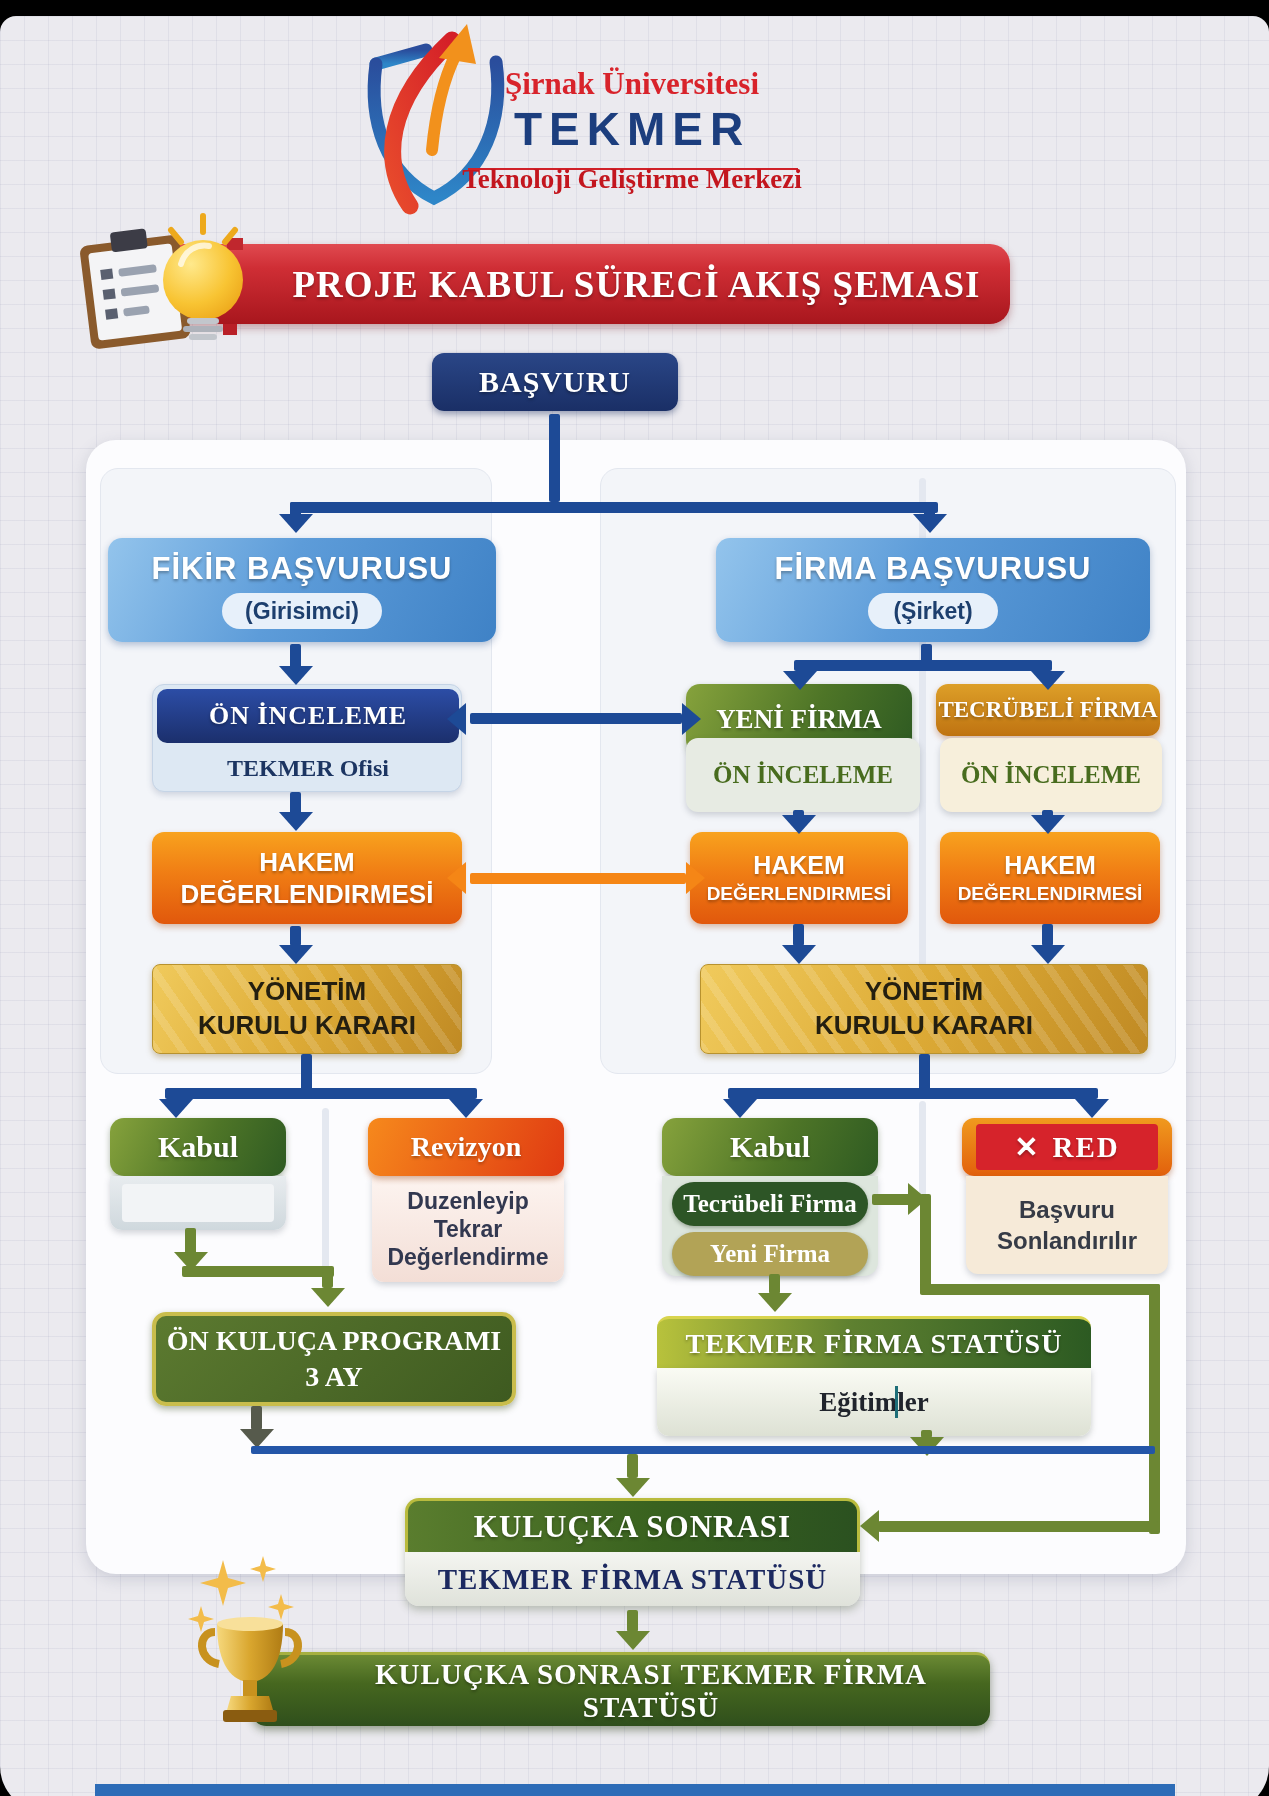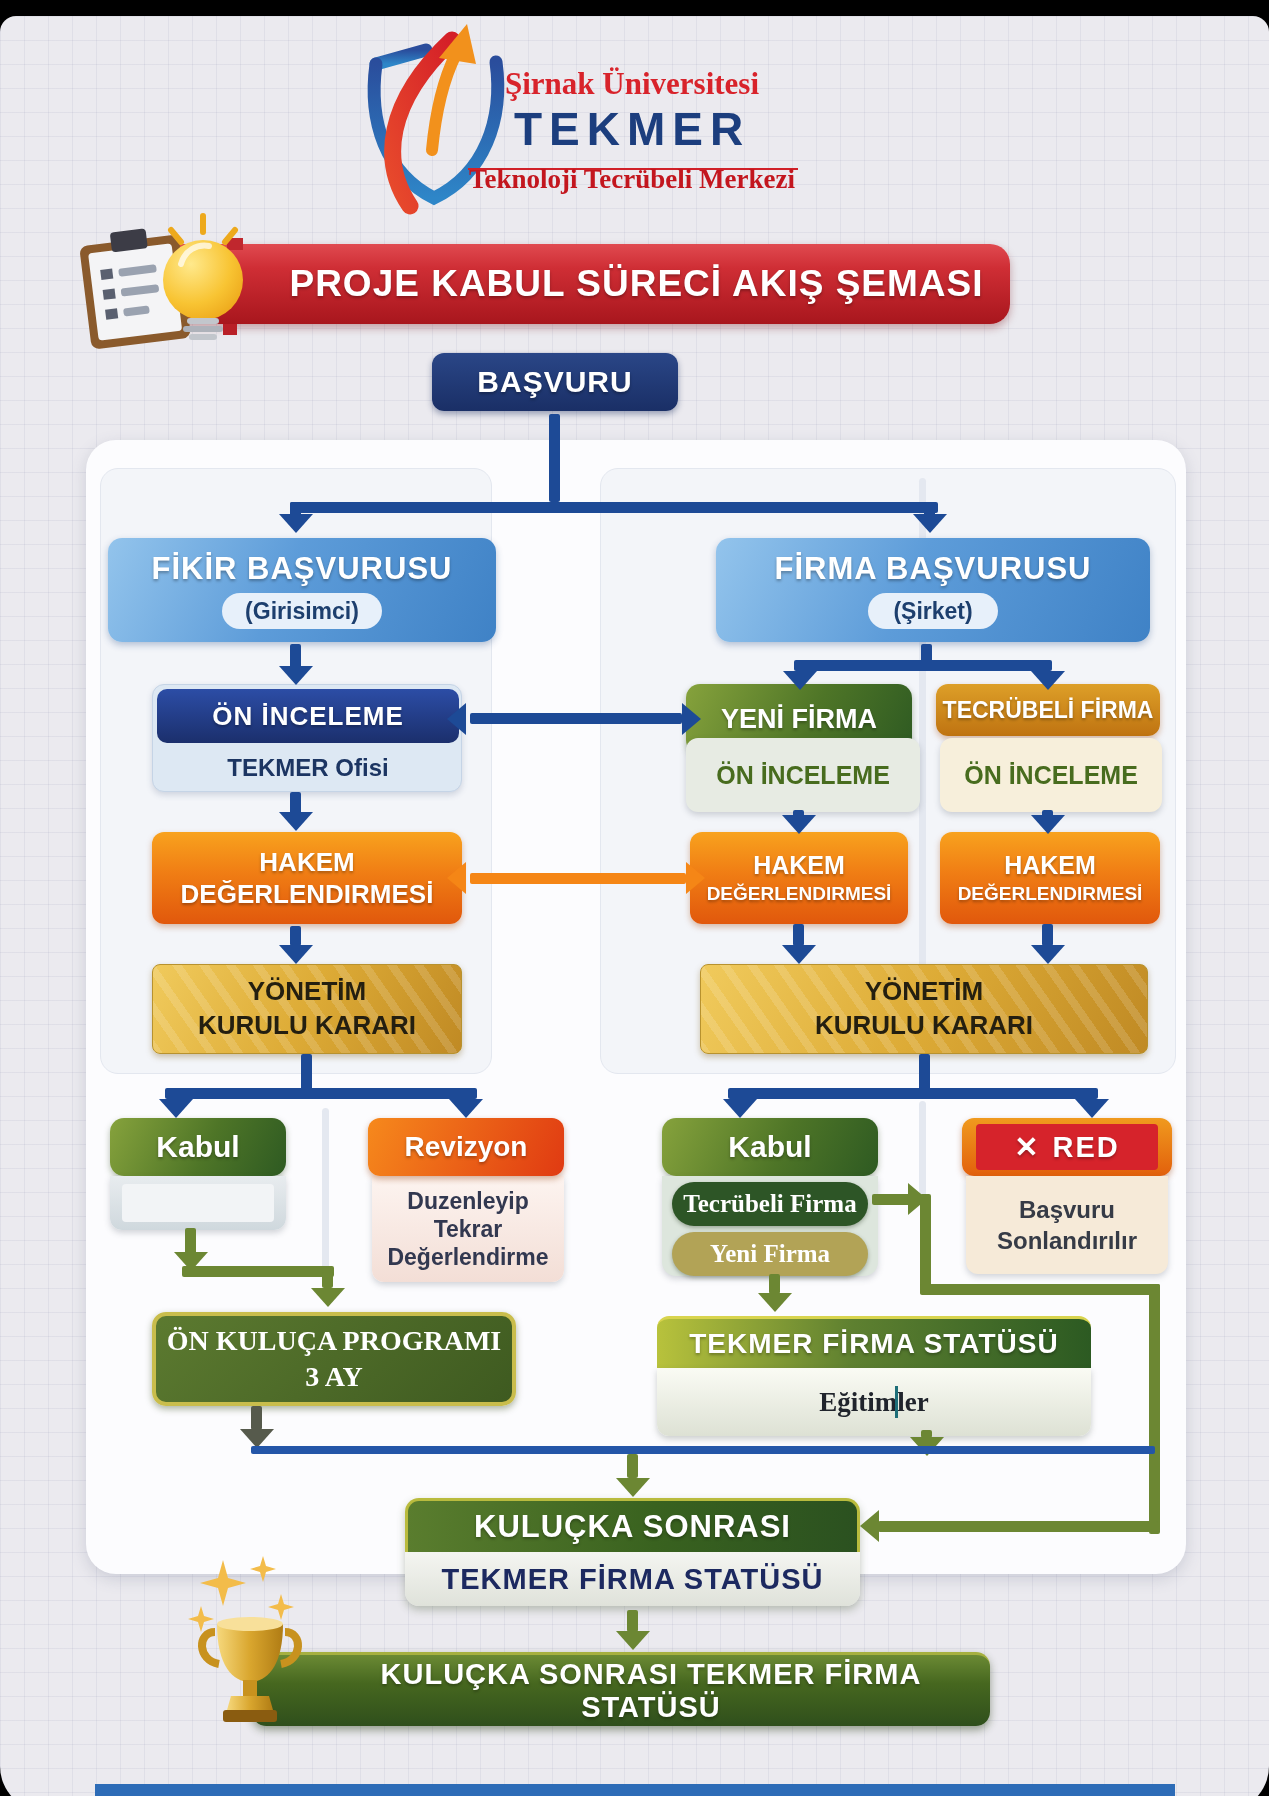--- a/index.html
+++ b/index.html
@@ -4,21 +4,21 @@
 <style>
   html,body{margin:0;padding:0;background:#000;}
   .page{position:relative;width:1269px;height:1796px;margin:16px auto;overflow:hidden;
         border-radius:16px 16px 46px 46px;
         background-color:#ebeaef;
         background-image:linear-gradient(rgba(150,155,185,.14) 1px, transparent 1px),
                          linear-gradient(90deg, rgba(150,155,185,.14) 1px, transparent 1px);
         background-size:24px 24px;
         font-family:"Liberation Sans", sans-serif;}
   .abs{position:absolute;box-sizing:border-box;}
-  .ctr{display:flex;align-items:center;justify-content:center;text-align:center;}
+  .ctr{display:flex;align-items:center;justify-content:center;text-align:center;font-family:Liberation Serif, serif;}
   .col{display:flex;flex-direction:column;align-items:center;justify-content:center;text-align:center;}
   .ts{text-shadow:0 2px 3px rgba(0,0,0,.30);}
   .serif{font-family:"Liberation Serif", serif;}
 
   
   .uni{color:#d8232b;font-family:"Liberation Serif",serif;font-weight:bold;font-size:31px;}
   .brand{color:#1c3e7e;font-weight:900;font-size:46px;letter-spacing:7px;line-height:1;}
   .subtt{color:#c3161e;font-family:"Liberation Serif",serif;font-weight:bold;font-size:27px;}
   .redline{background:#d02028;height:2px;}
 
@@ -104,21 +104,21 @@
       <path d="M70,184 C40,140 46,80 112,18" stroke="url(#swsh)" stroke-width="17" fill="none" stroke-linecap="round"></path>
       <path d="M92,128 C96,86 104,56 116,32" stroke="#f2911c" stroke-width="12" fill="none" stroke-linecap="round"></path>
       <polygon points="99,36 127,2 136,42" fill="#f2911c"></polygon>
     </svg>
   </div>
   <div class="abs" style="left:442px;top:50px;width:380px;text-align:center;z-index:2">
     <div class="uni">Şirnak Üniversitesi</div>
     <div class="brand" style="margin-top:4px">TEKMER</div>
   </div>
   <div class="abs redline" style="left:468px;top:152px;width:330px;z-index:2"></div>
-  <div class="abs subtt" style="left:442px;top:148px;width:380px;text-align:center;z-index:3">Teknoloji Tecrübeli Merkezi</div>
+  <div class="abs subtt" style="left:442px;top:148px;width:380px;text-align:center;z-index:3">Teknoloji Geliştirme Merkezi</div>
 
   <div class="abs banner ctr" style="left:168px;top:228px;width:842px;height:80px">
     <div class="banner-t ts">PROJE KABUL SÜRECİ AKIŞ ŞEMASI</div>
   </div>
   <div class="abs" style="left:75px;top:190px;width:170px;height:146px;z-index:3">
     <svg width="170" height="146" viewBox="0 0 170 146">
       <defs>
         <radialGradient id="bulbshine" cx=".35" cy=".3" r=".9">
           <stop offset="0" stop-color="#ffe98c"></stop>
             <stop offset=".55" stop-color="#f8c433"></stop>

